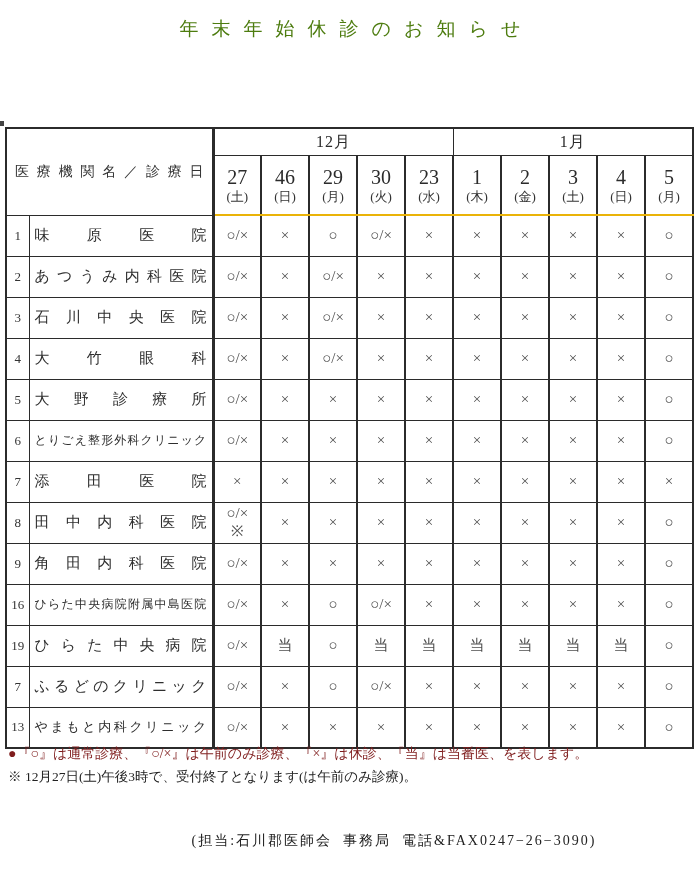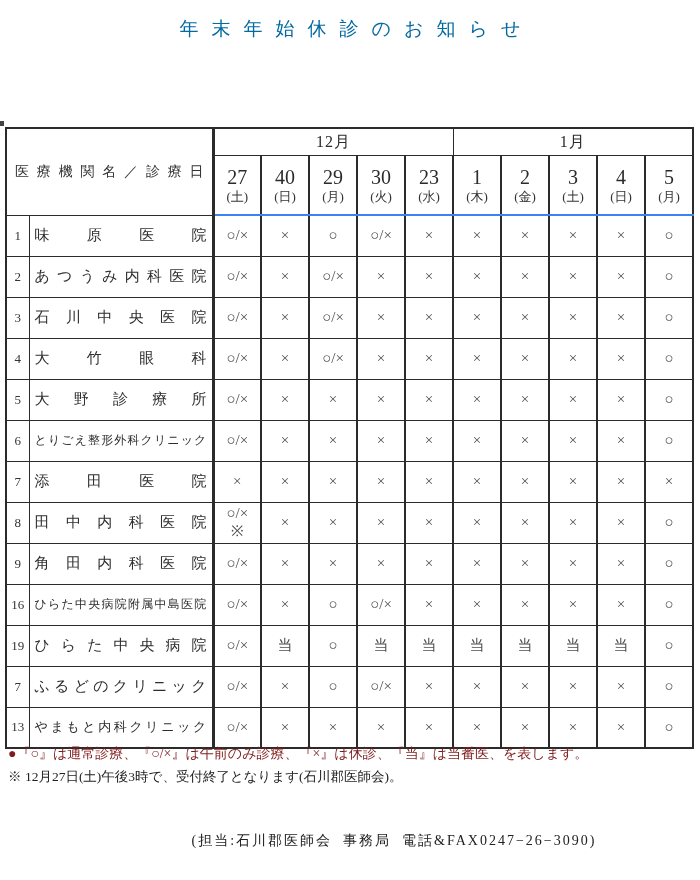--- a/index.html
+++ b/index.html
@@ -3,42 +3,42 @@
 <meta charset="utf-8">
 <style>
   html,body{margin:0;padding:0;}
   body{
     width:700px;height:880px;position:relative;background:#ffffff;
     font-family:"Liberation Serif","DejaVu Serif",serif;color:#2b2b2b;
     overflow:hidden;
   }
   .title{
     position:absolute;top:16px;left:0;width:100%;text-align:center;
-    font-size:19px;letter-spacing:13px;text-indent:13px;color:#0369a1;
+    font-size:19px;letter-spacing:13px;text-indent:13px;color:#4d7c0f;
   }
   .corner-mark{
     position:absolute;left:0;top:121px;width:4px;height:5px;background:#444;
   }
   .table-wrap{position:absolute;top:127px;left:5px;}
   table{
     border-collapse:collapse;table-layout:fixed;width:688px;
     border:2px solid #2b2b2b;
   }
   th,td{
     border:1px solid #2b2b2b;padding:0;text-align:center;vertical-align:middle;
     font-weight:normal;overflow:hidden;
   }
   col.c-no{width:23px;}
   col.c-name{width:184px;}
   col.c-day{width:48px;}
   tr.months th{height:26px;margin-top:48px;}
   th.month{font-size:16px;letter-spacing:1px;}
   th.corner{border-right:3px solid #2b2b2b;}
   .corner-flex{display:flex;justify-content:space-between;align-items:center;padding:0 8px;font-size:14px;color:#333;}
-  tr.days th{height:58px;border-bottom:2px solid #3b82f6;border-left-width:2px;border-right-width:2px;}
+  tr.days th{height:58px;border-bottom:2px solid #eab308;border-left-width:2px;border-right-width:2px;}
   .day-num{font-size:20px;line-height:1.15;margin-top:1px;}
   .day-week{font-size:13px;line-height:1.2;color:#333;}
   tbody tr{height:41px;}
   td.row-no{font-size:13px;color:#333;}
   td.name-cell{border-right:3px solid #2b2b2b;}
   .name-flex{display:flex;justify-content:space-between;align-items:center;padding:0 5px;color:#2e2e2e;}
   .fs15{font-size:15px;}
   .fs13{font-size:13px;}
   .fs12{font-size:12px;}
   td.cell-val{
@@ -92,21 +92,21 @@
         </th>
         <th class="month" colspan="5">12月</th>
         <th class="month" colspan="5">1月</th>
       </tr>
       <tr class="days" id="days-row">
           <th>
             <div class="day-num">27</div>
             <div class="day-week">(土)</div>
           </th>
           <th>
-            <div class="day-num">40</div>
+            <div class="day-num">46</div>
             <div class="day-week">(日)</div>
           </th>
           <th>
             <div class="day-num">29</div>
             <div class="day-week">(月)</div>
           </th>
           <th>
             <div class="day-num">30</div>
             <div class="day-week">(火)</div>
           </th>
@@ -453,14 +453,14 @@
           <td class="cell-val">×</td>
           <td class="cell-val">×</td>
           <td class="cell-val">×</td>
           <td class="cell-val">○</td>
         </tr>
       </tbody>
   </table>
 </div>
 
 <div class="legend">●『○』は通常診療、『○/×』は午前のみ診療、『×』は休診、『当』は当番医、を表します。</div>
-<div class="caution">※ 12月27日(土)午後3時で、受付終了となります(石川郡医師会)。</div>
+<div class="caution">※ 12月27日(土)午後3時で、受付終了となります(は午前のみ診療)。</div>
 <div class="contact">(担当:石川郡医師会  事務局  電話&amp;FAX0247−26−3090)</div>
 
 </body></html>

